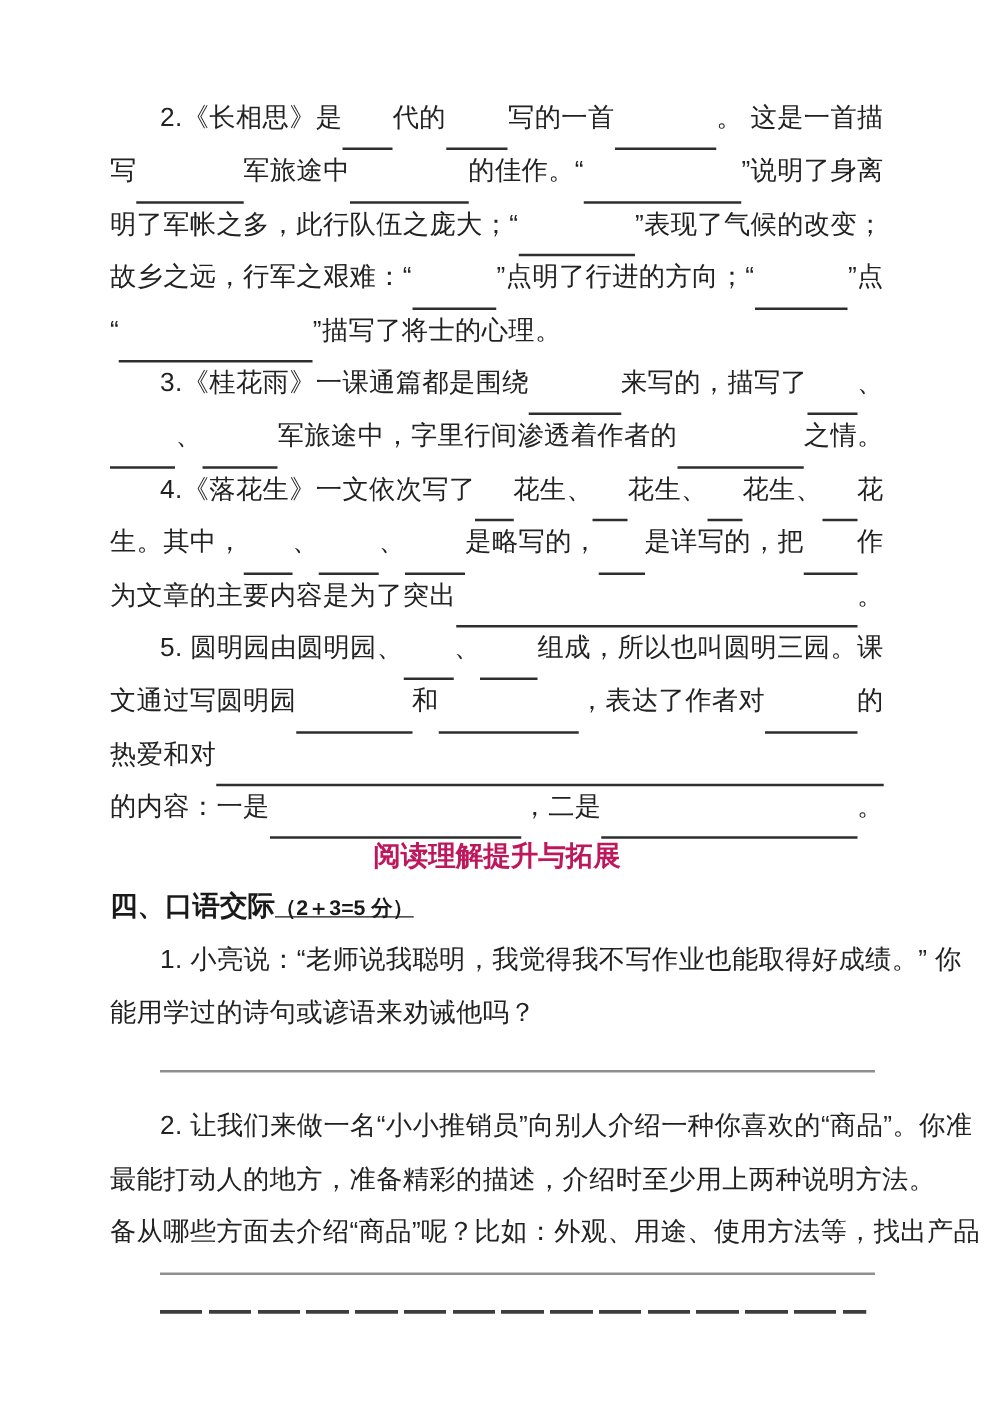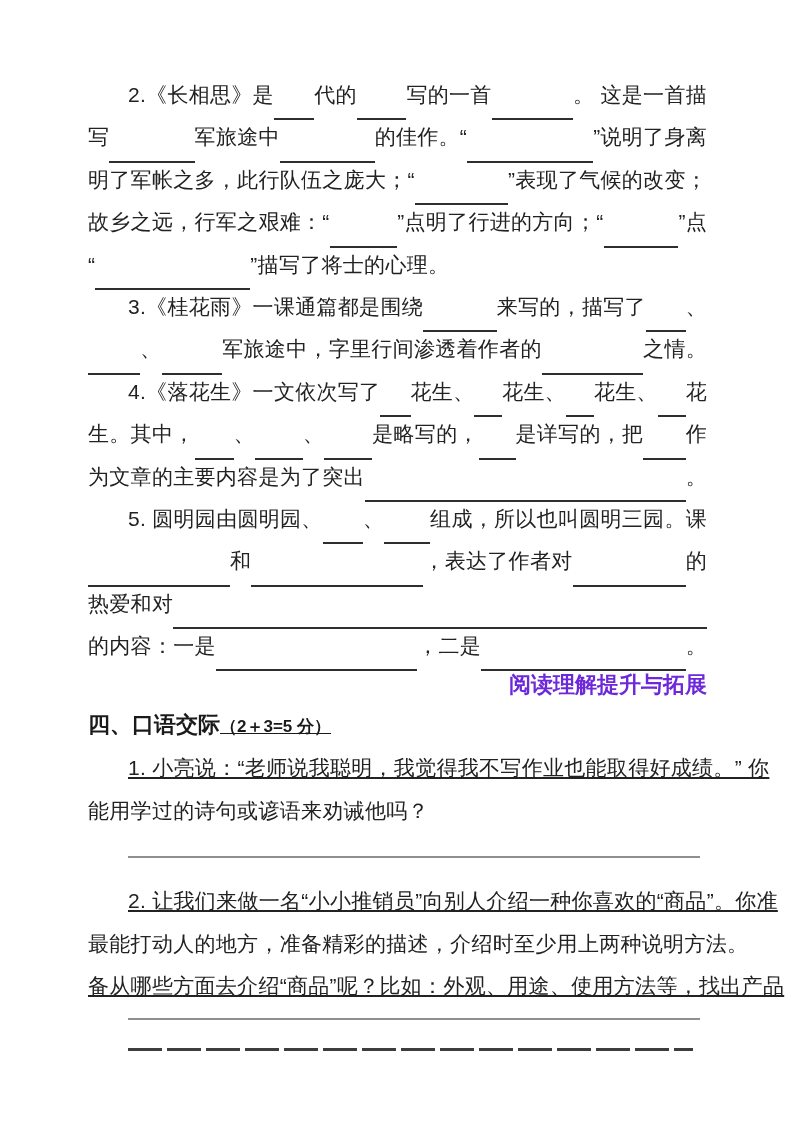--- a/index.html
+++ b/index.html
@@ -10,32 +10,32 @@
   }
   .content { padding:74px 0 0 88px; width:619px; }
 
   
   .line {
     display:flex; align-items:flex-end;
     height:42.4px; line-height:42.4px; font-size:21px;
     letter-spacing:0.3px;
   }
   .line.indent { padding-left:40px; }
-  .line.jline { display:block; text-align:justify; text-align-last:justify;text-decoration:underline; }
+  .line.jline { display:block; text-align:justify; text-align-last:justify; }
   .txt { white-space:pre; flex:0 1 auto; }
   .blank {
     display:inline-block; height:2px;
     border-bottom:2px solid #2e2e2e;
     position:relative; top:4px;
   }
 
   
   .center-head {
-    text-align:right; font-weight:bold; font-size:22px;
-    height:36px; line-height:36px; color:#6d28d9;
+    text-align:center; font-weight:bold; font-size:22px;
+    height:36px; line-height:36px; color:#be185d;
   }
   .sec-head { height:44px; line-height:44px; font-size:22px; font-weight:bold; color:#1a1a1a; }
   .sec-head .score { font-size:17px;text-decoration:underline; }
 
   
   .ans-gap-1 { height:26px; border-bottom:2px solid #8f8f8f; width:572px; margin-left:40px; box-sizing:border-box; }
   .ans-gap-2 { height:13px; border-bottom:2px solid #8f8f8f; width:572px; margin-left:40px; box-sizing:border-box; }
   .ans-dash {
     margin:28px 0 0 40px; width:565px; height:3px;
     background:repeating-linear-gradient(90deg,#3d3d3d 0 34px, transparent 34px 39px);
@@ -134,20 +134,21 @@
     </div>
   <div>
       <div class="line indent">
         <span class="txt">5. 圆明园由圆明园、</span>
         <span class="blank" style="flex: 70 1 39px;"></span>
         <span class="txt">、</span>
         <span class="blank" style="flex: 80 1 44px;"></span>
         <span class="txt">组成，所以也叫圆明三园。课</span>
       </div>
       <div class="line">
+        <span class="txt">文通过写圆明园</span>
         <span class="blank" style="flex: 108 1 59px;"></span>
         <span class="txt">和</span>
         <span class="blank" style="flex: 130 1 72px;"></span>
         <span class="txt">，表达了作者对</span>
         <span class="blank" style="flex: 86 1 47px;"></span>
         <span class="txt">的</span>
       </div>
       <div class="line">
         <span class="txt">热爱和对</span>
         <span class="blank" style="flex: 95 1 52px;"></span>

